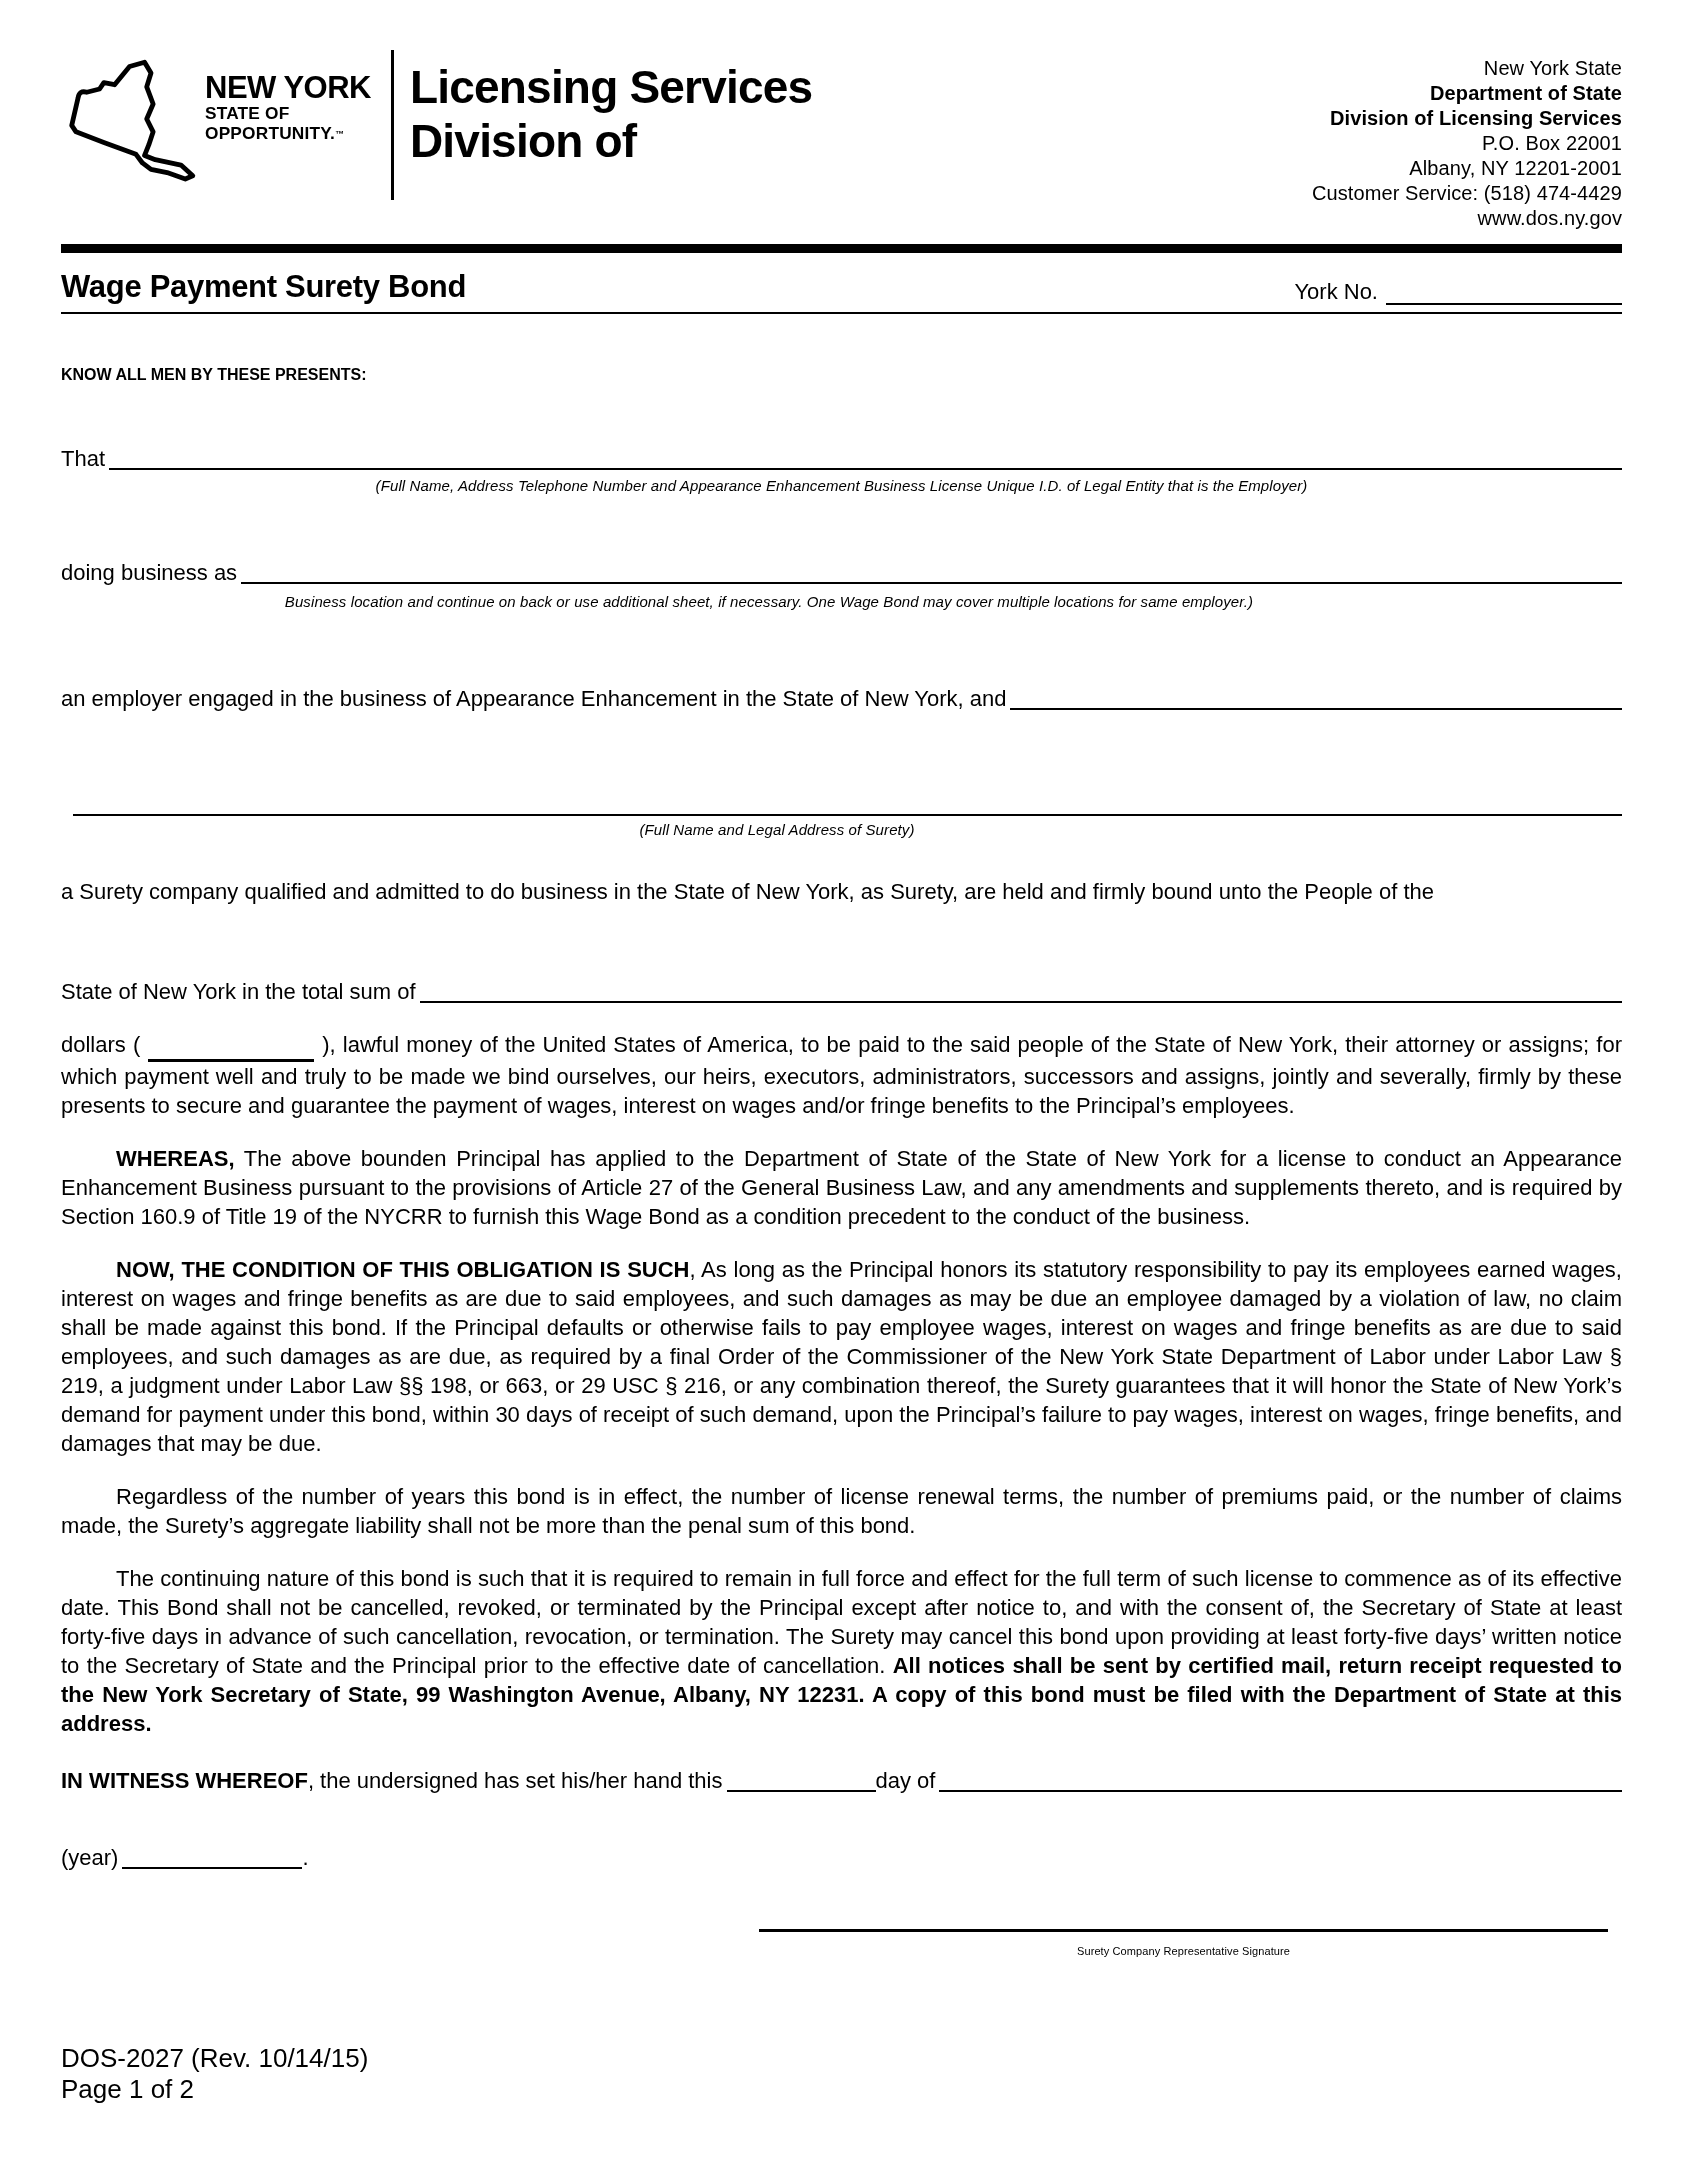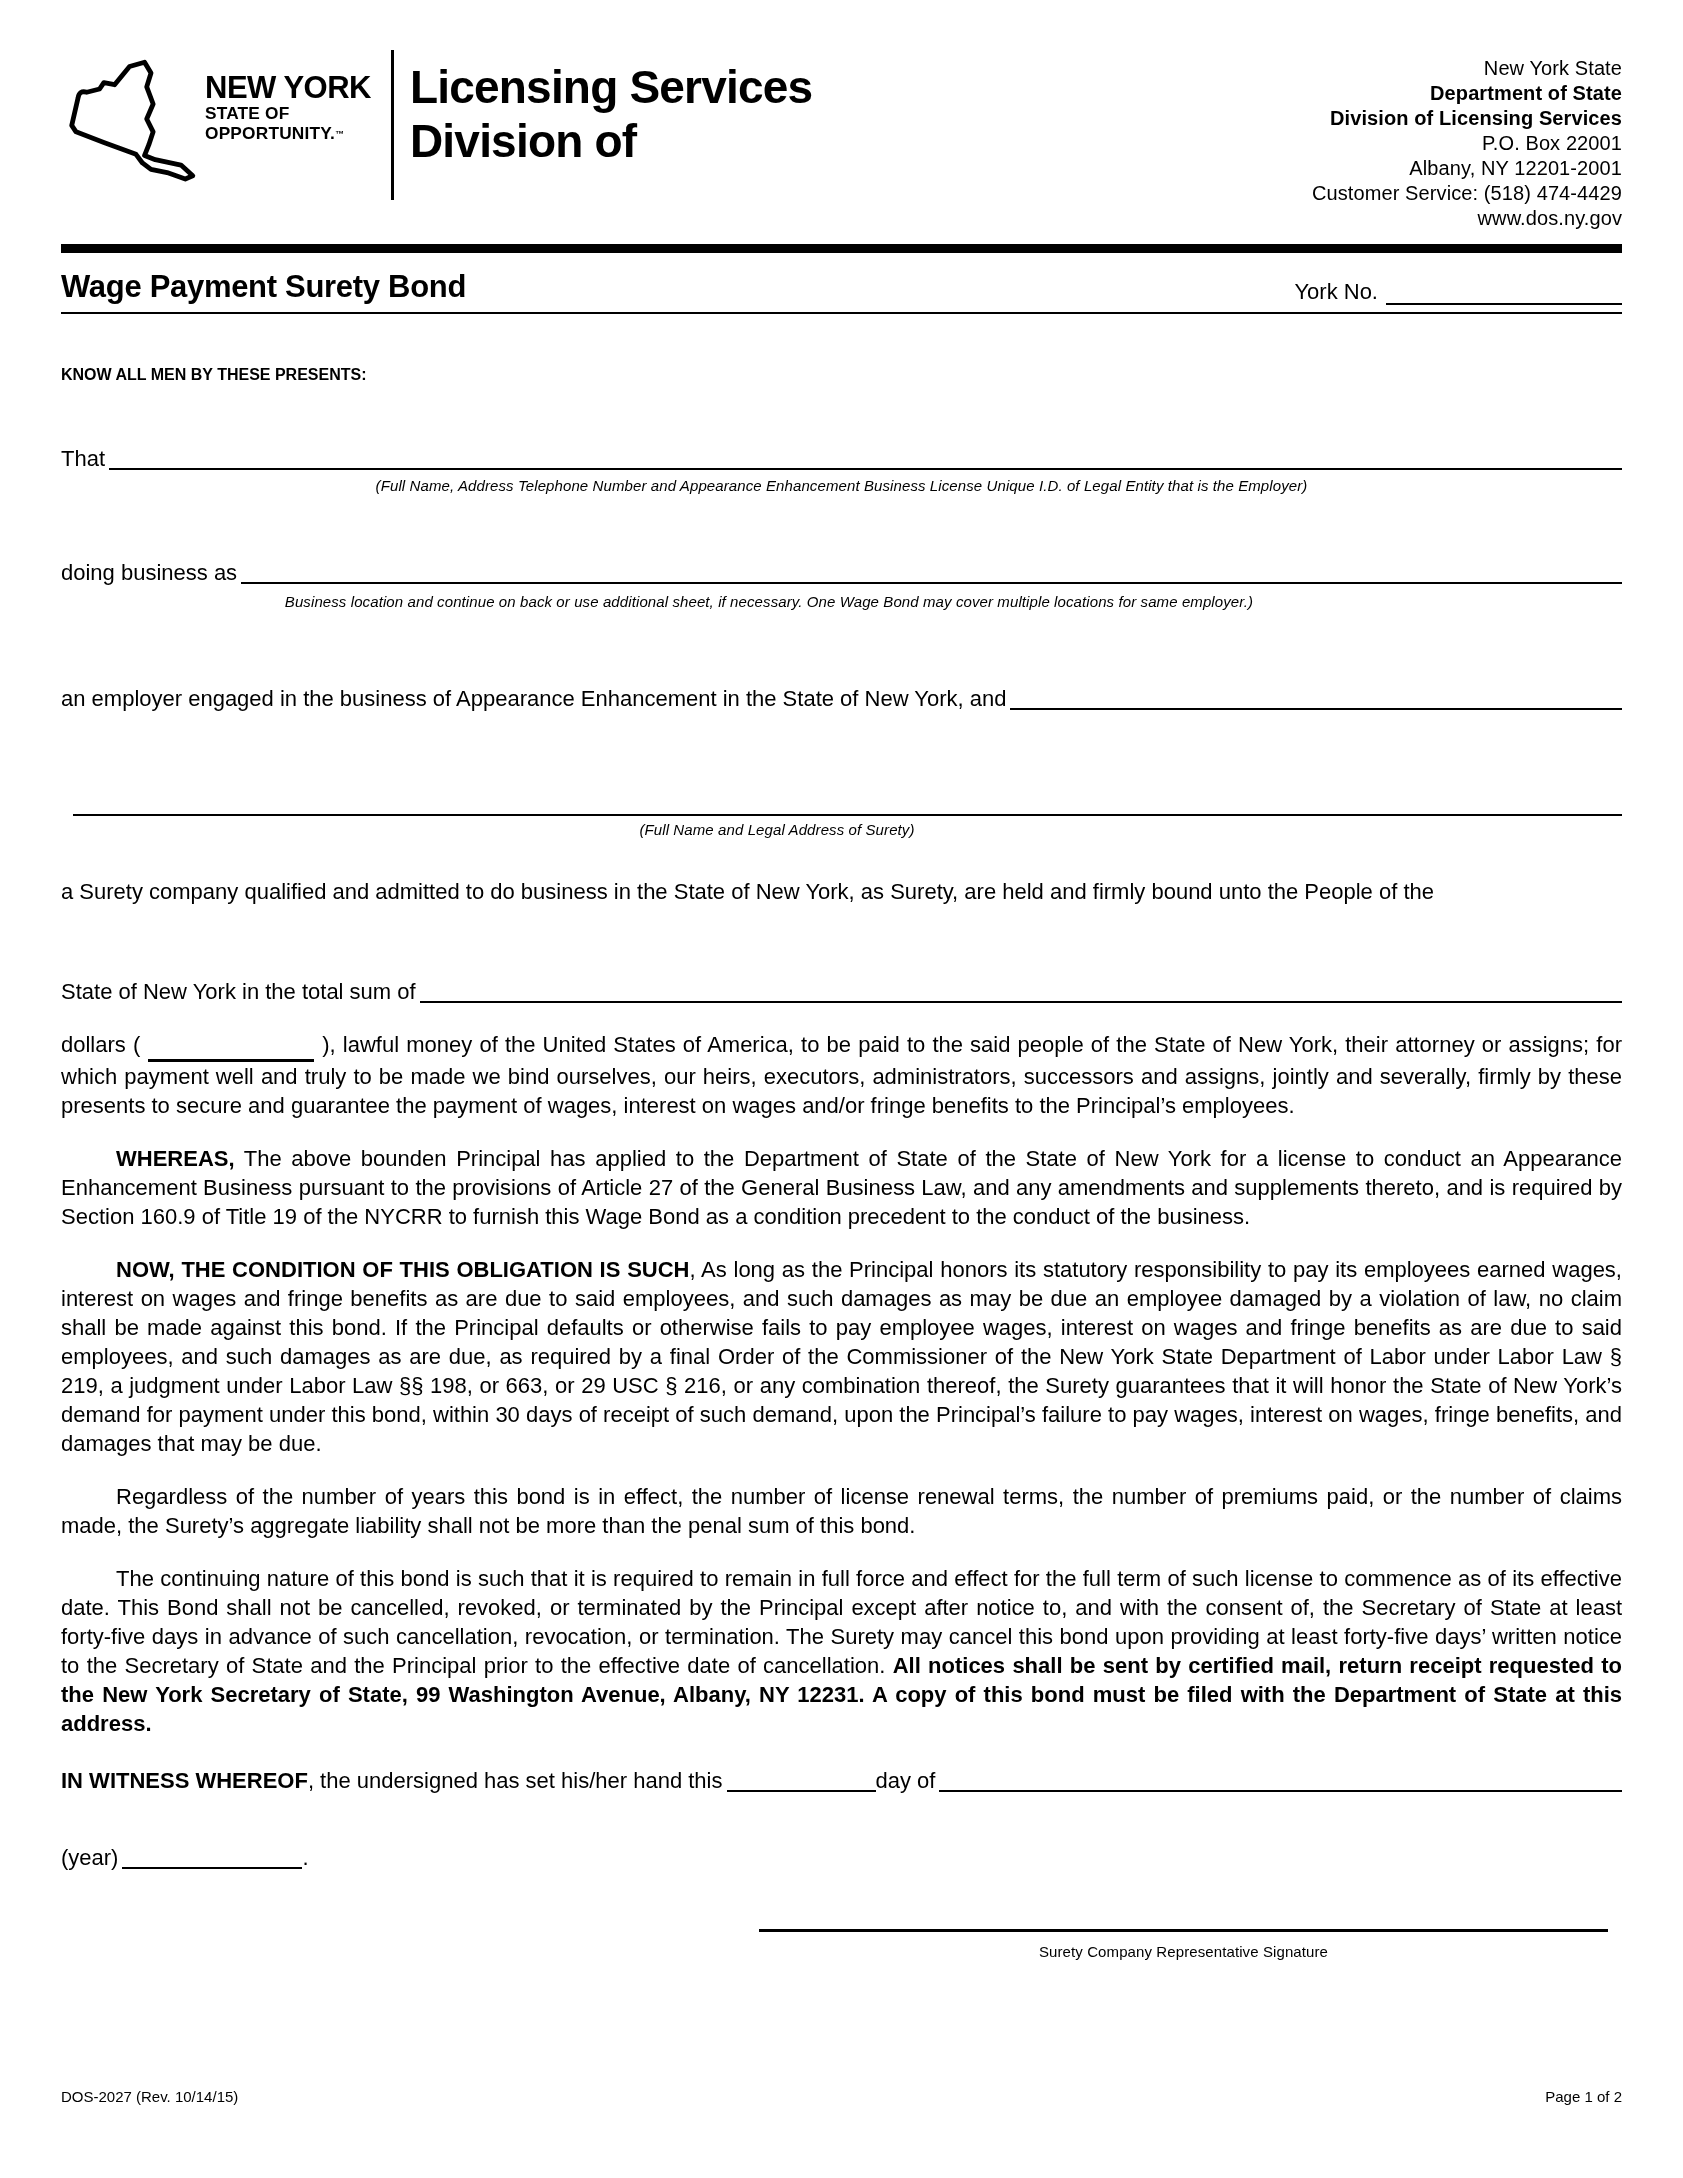--- a/index.html
+++ b/index.html
@@ -53,23 +53,23 @@
   p.para.indent { text-indent:55px; }
   .p-dollars { margin-top:59px; }
   .bold { font-weight:700; }
   .dollars-blank { width:166px; border-bottom:3px solid #000; margin:0 8px; }
   
   .row-witness { margin-top:28px; }
   .row-year { margin-top:48px; display:flex; align-items:flex-end; width:257px; }
   .year-blank { width:180px; border-bottom:2px solid #000; margin:0 0 3px 4px; height:1px; }
   .sig-block { width:849px; margin:57px 14px 0 auto; }
   .sig-line { border-top:3px solid #000; }
-  .sig-caption { font-size:15px; text-align:center; margin-top:5px; font-style:normal; letter-spacing:0.1px; }
+  .sig-caption { font-size:11px; text-align:center; margin-top:5px; font-style:normal; letter-spacing:0.1px; }
   
-  .footer { position:absolute; left:61px; right:61px; bottom:73px; display:flex; justify-content:space-between; font-size:15px; }
+  .footer { position:absolute; left:61px; right:61px; bottom:73px; display:flex; justify-content:space-between; font-size:26px;flex-direction:column; }
   .wb-150 { width:149px; }
 </style>
 </head>
 <body>
 
 <div class="page">
 
   <div class="header">
     <div class="logo-group">
       <svg class="ny-shape" viewBox="0 0 140 130" fill="none" stroke="#000" stroke-width="4.5" stroke-linejoin="round" stroke-linecap="round">

